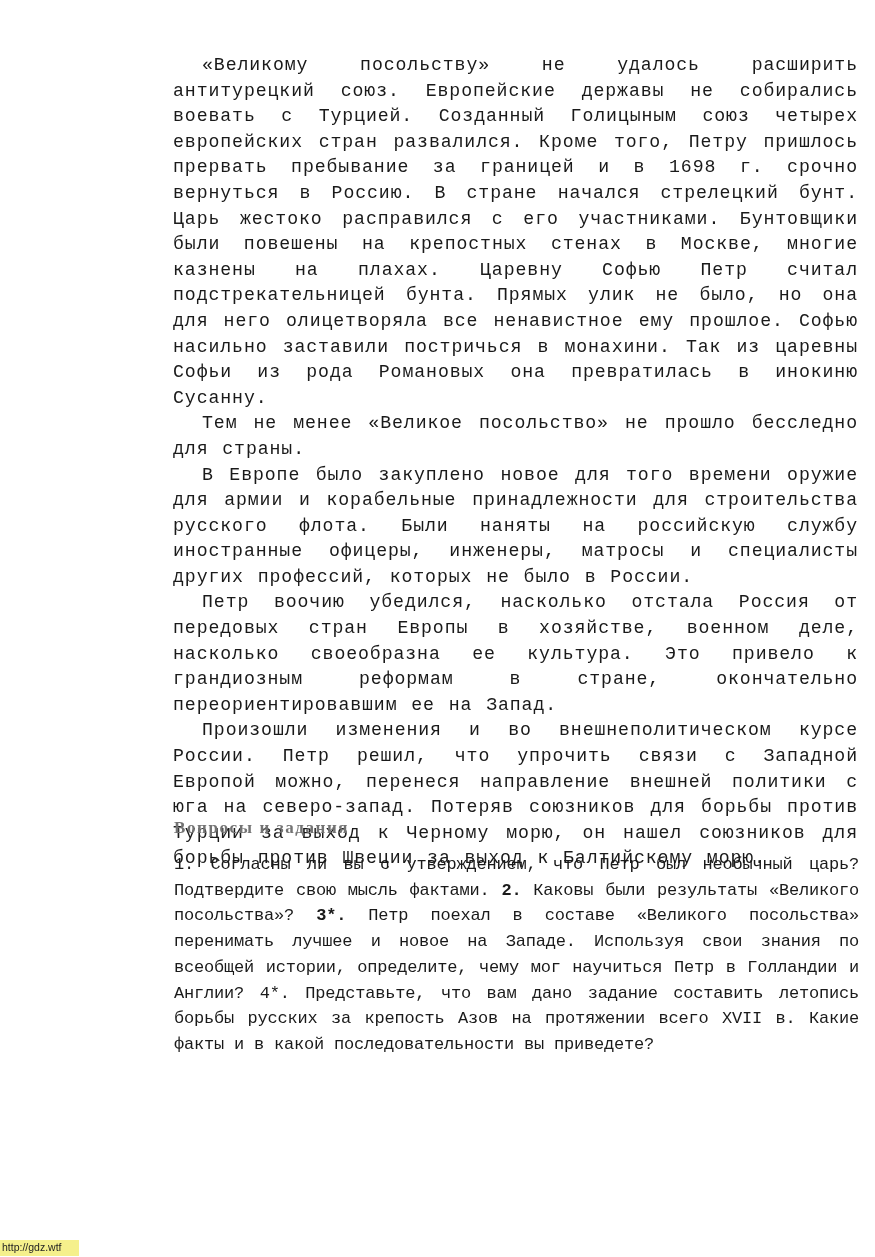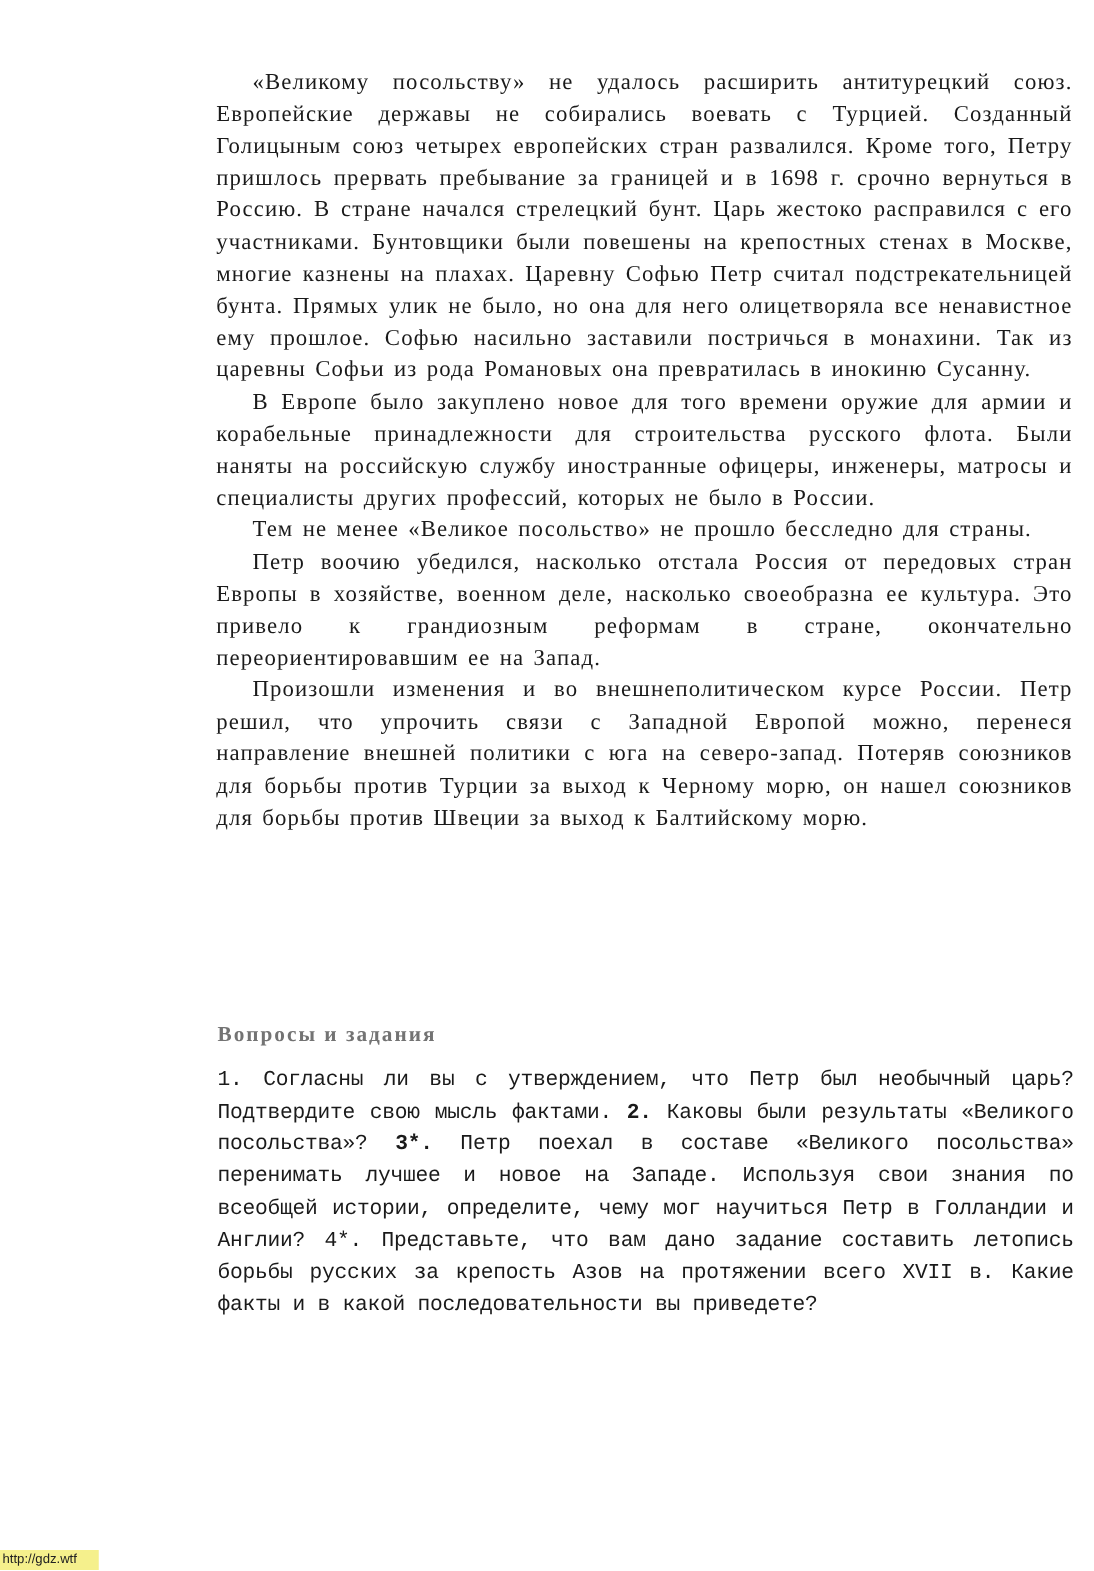--- a/index.html
+++ b/index.html
@@ -1,33 +1,33 @@
 <!DOCTYPE html>
 <html><head>
 <meta charset="utf-8">
 <style>
   html, body { margin: 0; padding: 0; background: #ffffff; }
   body { width: 875px; height: 1257px; position: relative; overflow: hidden; color: #1a1a1a; }
   .page { position: absolute; left: 173px; top: 53px; width: 685px; }
-  .serif { font-family: Liberation Serif, serif; font-size: 18.2px; line-height: 25.6px; letter-spacing: 0.9px; word-spacing: 2px; }
+  .serif { font-family: Liberation Mono, monospace; font-size: 18.2px; line-height: 25.6px; letter-spacing: 0.9px; word-spacing: 2px; }
   .serif p { margin: 0; text-align: justify; text-align-last: left; text-indent: 29px; }
   .serif p.first { text-indent: 29px; }
   .heading { font-family: "Liberation Serif", "DejaVu Serif", serif; font-size: 17px; letter-spacing: 1.6px; margin: 0; position: absolute; top: 765px; left: 1px; color: #737373; }
   .questions { position: absolute; top: 799px; left: 1px; width: 685px; font-family: Liberation Mono, monospace; font-size: 17px; line-height: 25.7px; letter-spacing: -0.2px; text-align: justify; text-align-last: left; color: #1a1a1a; }
   .questions b { font-weight: bold; }
   .watermark { position: absolute; left: 0; top: 1240px; background: #f5f08c; font-family: "Liberation Sans", "DejaVu Sans", sans-serif; font-size: 10.5px; color: #222; padding: 1px 17px 2px 2px; line-height: 13px; }
 </style>
 </head>
 <body>
 
 <div class="page">
   <div class="serif">
     <p class="first">«Великому посольству» не удалось расширить антитурецкий союз. Европейские державы не собирались воевать с Турцией. Созданный Голицыным союз четырех европейских стран развалился. Кроме того, Петру пришлось прервать пребывание за границей и в 1698 г. срочно вернуться в Россию. В стране начался стрелецкий бунт. Царь жестоко расправился с его участниками. Бунтовщики были повешены на крепостных стенах в Москве, многие казнены на плахах. Царевну Софью Петр считал подстрекательницей бунта. Прямых улик не было, но она для него олицетворяла все ненавистное ему прошлое. Софью насильно заставили постричься в монахини. Так из царевны Софьи из рода Романовых она превратилась в инокиню Сусанну.</p>
+    <p>Тем не менее «Великое посольство» не прошло бесследно для страны.</p>
     <p>В Европе было закуплено новое для того времени оружие для армии и корабельные принадлежности для строительства русского флота. Были наняты на российскую службу иностранные офицеры, инженеры, матросы и специалисты других профессий, которых не было в России.</p>
-    <p>Тем не менее «Великое посольство» не прошло бесследно для страны.</p>
     <p>Петр воочию убедился, насколько отстала Россия от передовых стран Европы в хозяйстве, военном деле, насколько своеобразна ее культура. Это привело к грандиозным реформам в стране, окончательно переориентировавшим ее на Запад.</p>
     <p>Произошли изменения и во внешнеполитическом курсе России. Петр решил, что упрочить связи с Западной Европой можно, перенеся направление внешней политики с юга на северо-запад. Потеряв союзников для борьбы против Турции за выход к Черному морю, он нашел союзников для борьбы против Швеции за выход к Балтийскому морю.</p>
   </div>
 
   <h3 class="heading">Вопросы и задания</h3>
 
   <div class="questions">
     <span><span>1.</span><span> Согласны ли вы с утверждением, что Петр был необычный царь? Подтвердите свою мысль фактами. </span></span><span><b>2.</b><span> Каковы были результаты «Великого посольства»? </span></span><span><b>3*.</b><span> Петр поехал в составе «Великого посольства» перенимать лучшее и новое на Западе. Используя свои знания по всеобщей истории, определите, чему мог научиться Петр в Голландии и Англии? </span></span><span><span>4*.</span><span> Представьте, что вам дано задание составить летопись борьбы русских за крепость Азов на протяжении всего XVII в. Какие факты и в какой последовательности вы приведете?</span></span>
   </div>
 </div>

